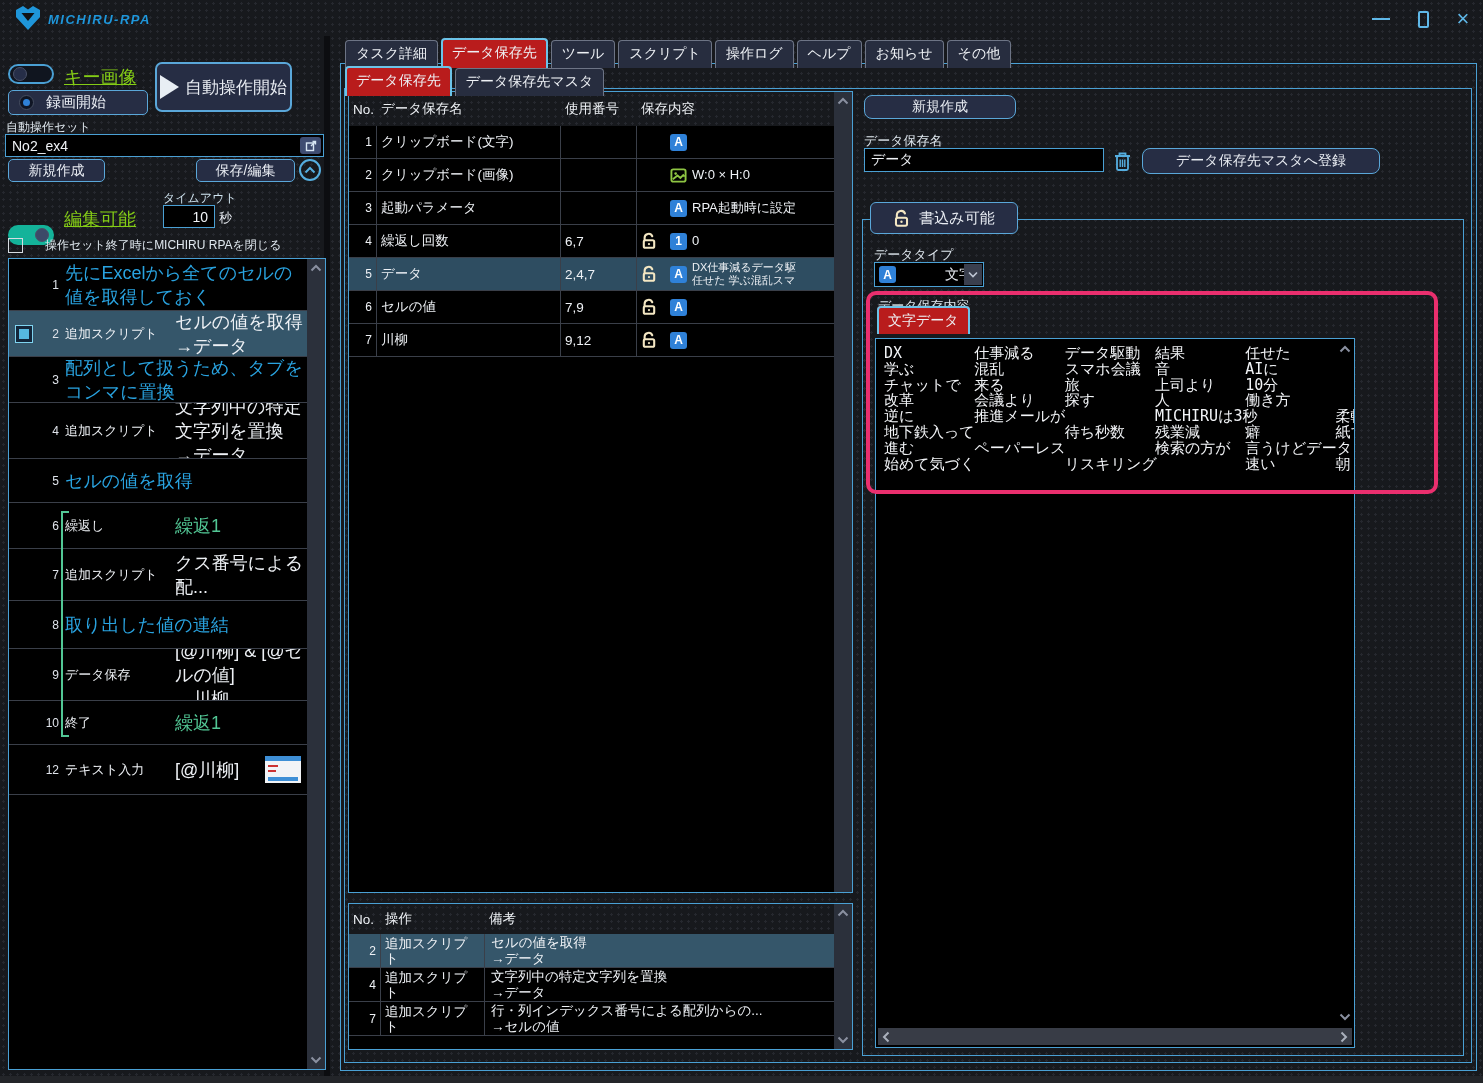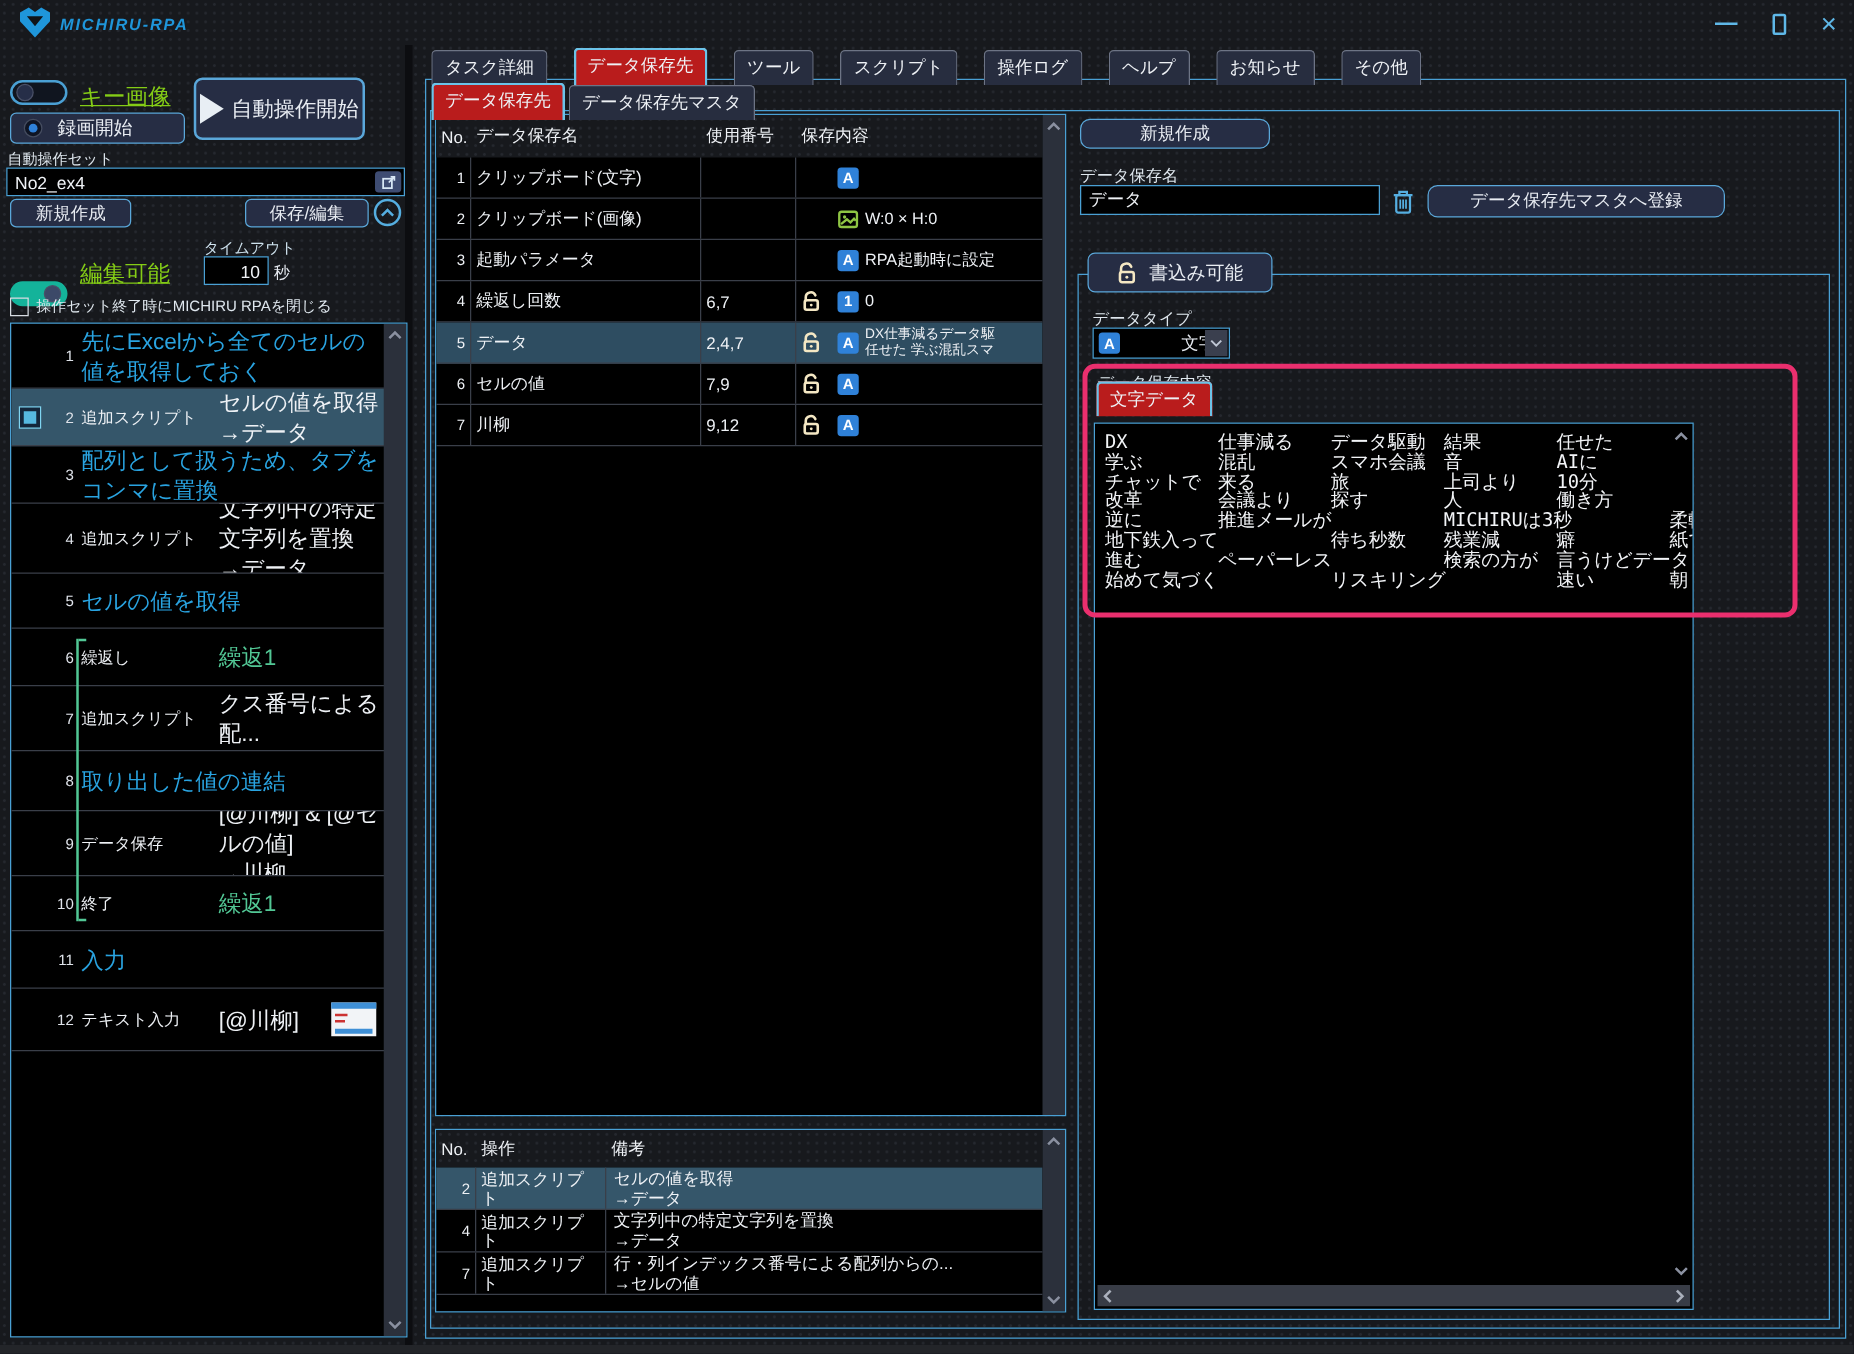--- a/index.html
+++ b/index.html
@@ -43,21 +43,21 @@
   .in-autoset { left:5px; top:98px; width:319px; height:23px; }
   .openicon { position:absolute; right:2px; top:2px; width:21px; height:17px; background:#3e4c72; border-radius:3px;
     display:flex; align-items:center; justify-content:center; }
   .btn-new-l { left:8px; top:123px; width:97px; height:23px; }
   .btn-save { left:196px; top:123px; width:99px; height:23px; }
   .circle-up { left:299px; top:123px; width:22px; height:22px; border:2px solid #55aee0; border-radius:50%;
     display:flex; align-items:center; justify-content:center; cursor:pointer; }
   .lab-timeout { left:163px; top:154px; color:#cfe3ef; }
   .in-timeout { left:163px; top:169px; width:52px; height:23px; justify-content:flex-end; }
   .lab-sec { left:219px; top:173px; font-size:13px; }
-  .chkrow { left:8px; top:201px; display:flex; align-items:center; gap:6px; }
+  .chkrow { left:8px; top:201px; display:flex; align-items:center; gap:22px; }
   .chkbox { width:15px; height:15px; border:1px solid #d7dce2; background:transparent; }
   
   .steplist { left:8px; top:222px; width:318px; height:812px; border:1px solid #4aa0d4; background:#000; overflow:hidden; }
   .scrollcol { position:absolute; right:0; top:0; bottom:0; width:18px; background:#2b303b; }
   .scrollcol svg { position:absolute; left:3px; }
   .sc-up { top:5px; } .sc-dn { bottom:5px; }
   .step { position:relative; width:300px; display:flex; align-items:center; border-bottom:1px solid #3a3f49; overflow:hidden; cursor:pointer; }
   .step.sel { background:#35566a; }
   .chkcell { width:30px; flex:0 0 30px; display:flex; justify-content:center; }
   .stepchk { width:18px; height:18px; border:1px solid #7fd4f0; background:#14263a; display:flex; align-items:center; justify-content:center; }
@@ -70,21 +70,21 @@
   .loop-bracket { position:absolute; left:52px; top:252px; width:7px; height:226px; border-left:2px solid #52c795; }
   .loop-bracket:before, .loop-bracket:after { content:''; position:absolute; left:0; width:6px; height:2px; background:#52c795; }
   .loop-bracket:before { top:0; } .loop-bracket:after { bottom:0; }
   .thumb { position:relative; flex:0 0 36px; width:36px; height:27px; background:#f2f4f7; margin-right:8px; }
   .thumb i { position:absolute; display:block; }
   .thumb .tb { top:0; left:0; right:0; height:5px; background:#3e8fd6; }
   .thumb .tr { left:3px; top:9px; width:10px; height:2px; background:#cc3333; }
   .thumb .tr2 { left:3px; top:14px; width:8px; height:2px; background:#cc3333; }
   .thumb .bb { bottom:2px; left:3px; right:3px; height:4px; background:#3e8fd6; }
   
-  .maintabs { left:345px; top:38px; display:flex; gap:21px; align-items:flex-end; }
+  .maintabs { left:345px; top:38px; display:flex; gap:3px; align-items:flex-end; }
   .tab { background:#272d3f; border:1px solid #6d7485; border-bottom:0; border-radius:4px 4px 0 0;
     padding:4px 10px 5px; font-size:14px; color:#eef1f5; cursor:pointer; }
   .tab.active { background:#b91c1c; border:2px solid #6cc3e8; border-bottom:0; padding:4px 9px 6px; }
   .subtabs { left:345px; top:66px; display:flex; gap:3px; align-items:flex-end; z-index:3; }
   .pageborder { left:340px; top:63px; width:1137px; height:1008px; border:1px solid #4aa0d4; }
   .subpageborder { left:344px; top:88px; width:1128px; height:975px; border:1px solid #4aa0d4; }
   
   .storebox { left:348px; top:91px; width:505px; height:802px; border:1px solid #4aa0d4; background:#000; }
   .opsbox { left:348px; top:903px; width:505px; height:147px; border:1px solid #4aa0d4; background:#000; }
   .thead { display:grid; align-items:center; font-size:14px; color:#f0f3f7;
@@ -256,25 +256,20 @@
           <span class="steptitle">データ保存</span>
           <span class="stepdesc">[@川柳] &amp; [@セルの値]
 →川柳</span>
         </div>
         <div class="step" style="height: 44px;">
           <span class="chkcell"></span>
           <span class="stepno">10</span>
           <span class="steptitle">終了</span>
           <span class="stepdesc green">繰返1</span>
         </div>
-        <div class="step" style="height: 46px;">
-          <span class="chkcell"></span>
-          <span class="stepno">11</span>
-          <span class="stepdesc comment">入力</span>
-        </div>
         <div class="step" style="height: 50px;">
           <span class="chkcell"></span>
           <span class="stepno">12</span>
           <span class="steptitle">テキスト入力</span>
           <span class="stepdesc">[@川柳]</span>
           <span class="thumb">
             <i class="tb"></i>
             <i class="tr"></i>
             <i class="tr2"></i>
             <i class="bb"></i>

